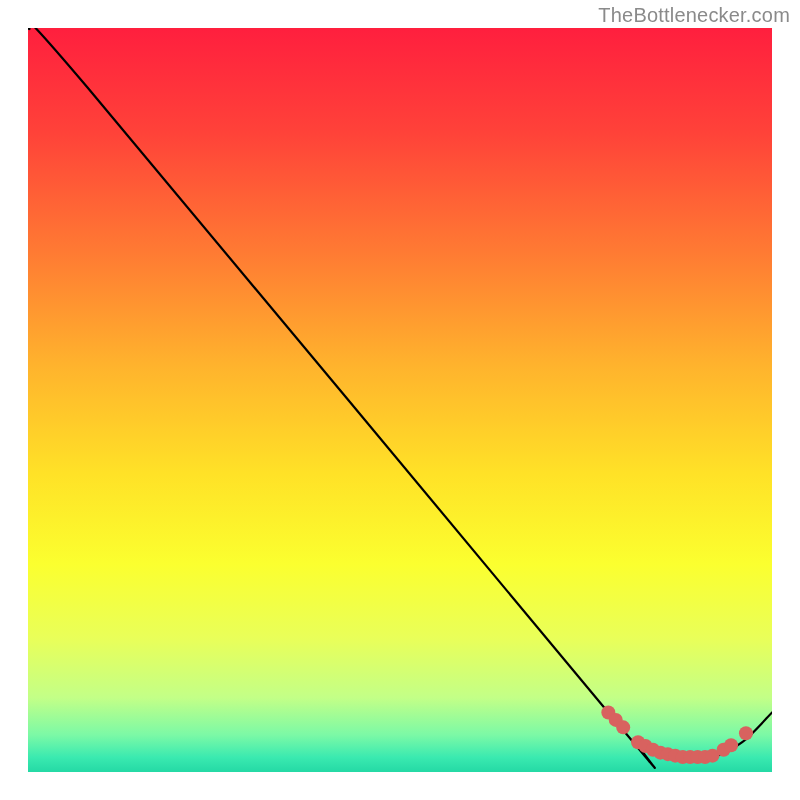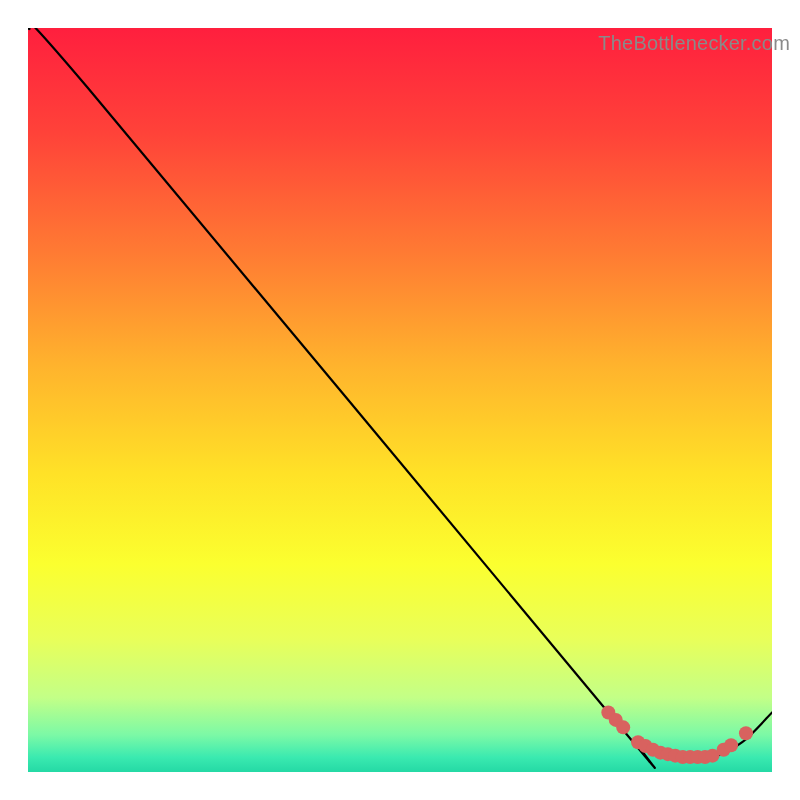--- a/index.html
+++ b/index.html
@@ -18,21 +18,20 @@
   }
   .attribution {
     position: absolute;
     top: 4px;
     right: 10px;
     font-size: 20px;
     color: #8a8a8a;
     letter-spacing: 0.2px;
     font-weight: 500;
     z-index: 5;
-    margin-top: 28px;
   }
   svg {
     position: absolute;
     left: 0;
     top: 0;
   }
 </style>
 </head>
 <body>
 

